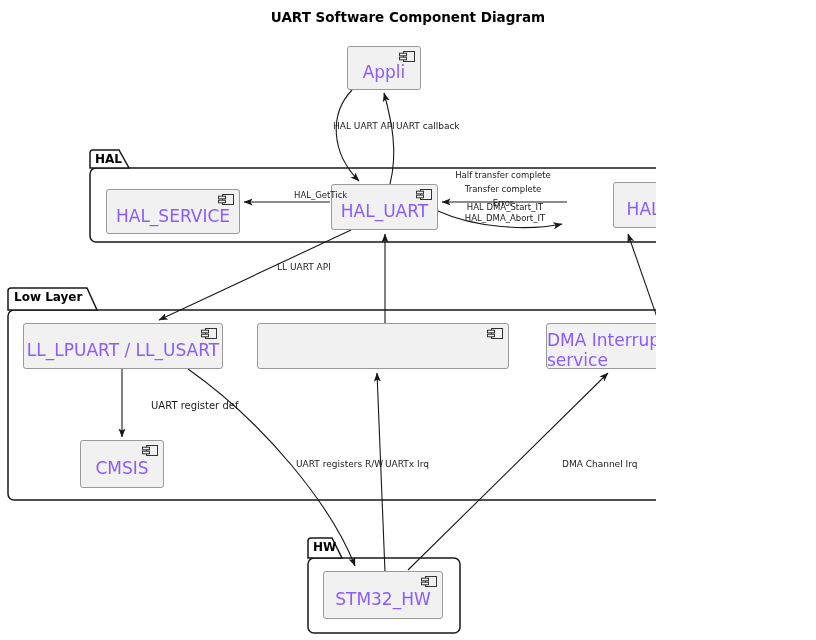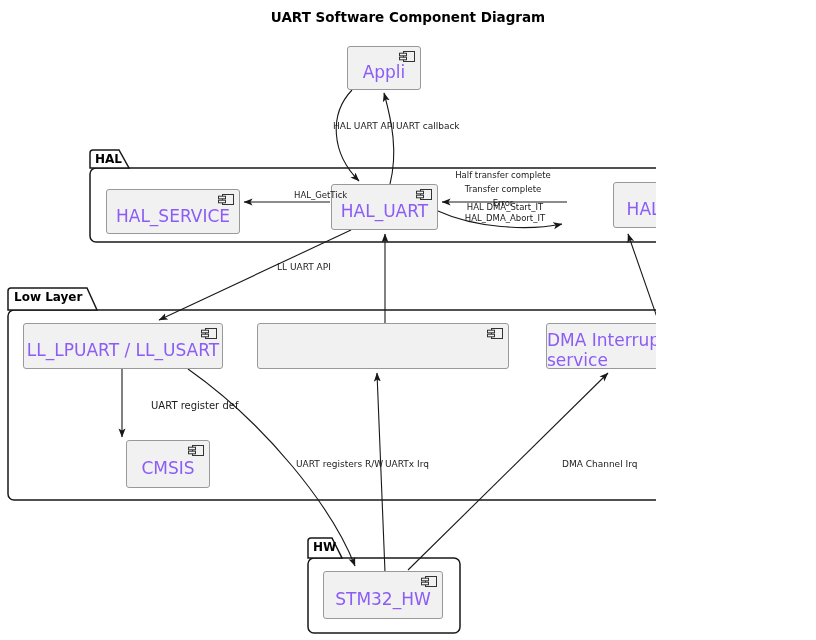--- a/index.html
+++ b/index.html
@@ -161,21 +161,21 @@
 
   <div class="component" style="left:546px; top:323px; width:249px; height:46px;">
     <svg class="comp-icon" width="16" height="12" viewBox="0 0 16 12">
         <rect x="4.5" y="0.5" width="11" height="10" fill="#F1F1F1" stroke="#333"></rect>
         <rect x="0.5" y="2.2" width="7" height="2.6" fill="#F1F1F1" stroke="#333"></rect>
         <rect x="0.5" y="6.2" width="7" height="2.6" fill="#F1F1F1" stroke="#333"></rect>
       </svg>
     <span>DMA Interrupt routine service</span>
   </div>
 
-  <div class="component" style="left:80px; top:440px; width:84px; height:48px;margin-left:46px;">
+  <div class="component" style="left:80px; top:440px; width:84px; height:48px;">
     <svg class="comp-icon" width="16" height="12" viewBox="0 0 16 12">
         <rect x="4.5" y="0.5" width="11" height="10" fill="#F1F1F1" stroke="#333"></rect>
         <rect x="0.5" y="2.2" width="7" height="2.6" fill="#F1F1F1" stroke="#333"></rect>
         <rect x="0.5" y="6.2" width="7" height="2.6" fill="#F1F1F1" stroke="#333"></rect>
       </svg>
     <span>CMSIS</span>
   </div>
 
   <div class="component" style="left:323px; top:571px; width:120px; height:48px;">
     <svg class="comp-icon" width="16" height="12" viewBox="0 0 16 12">

